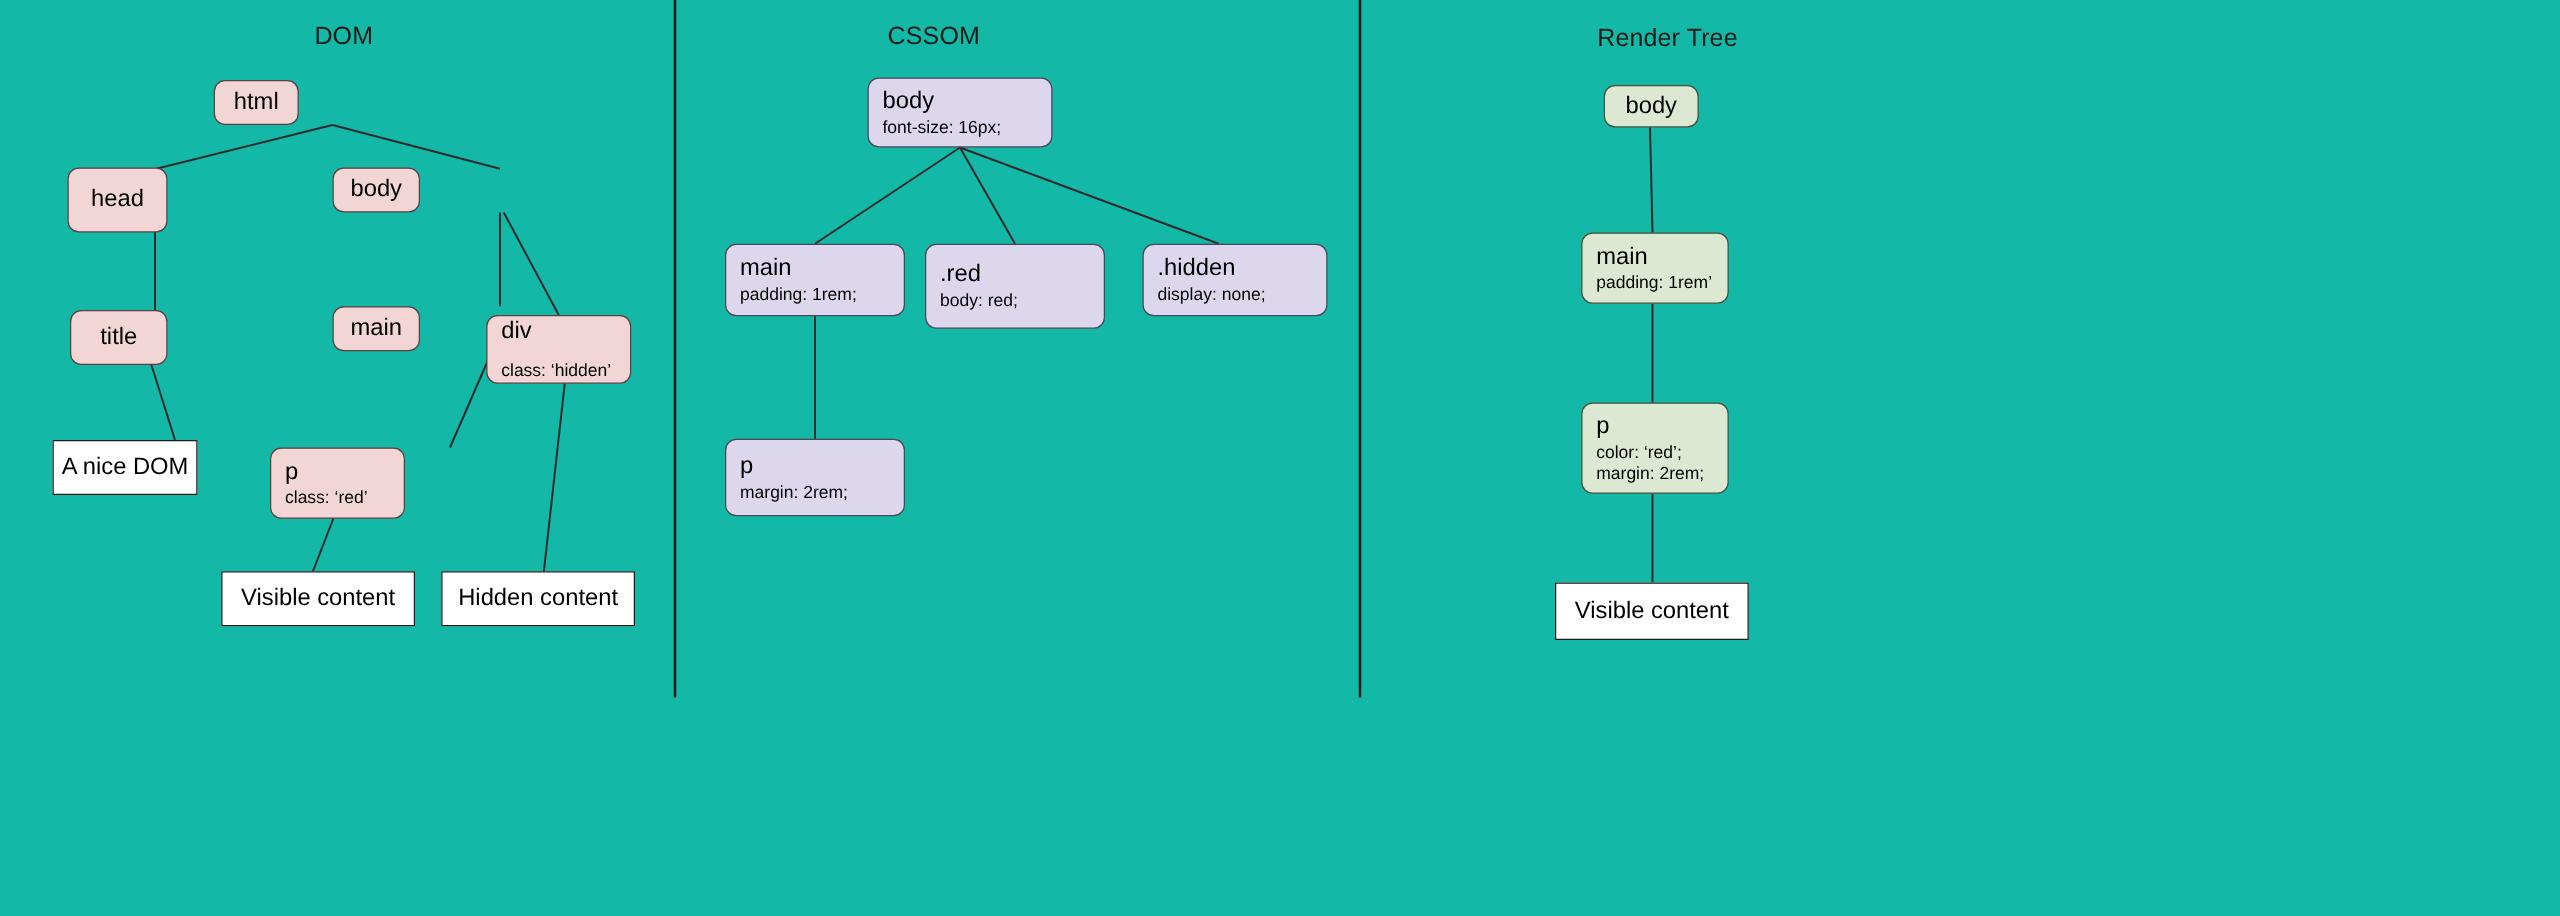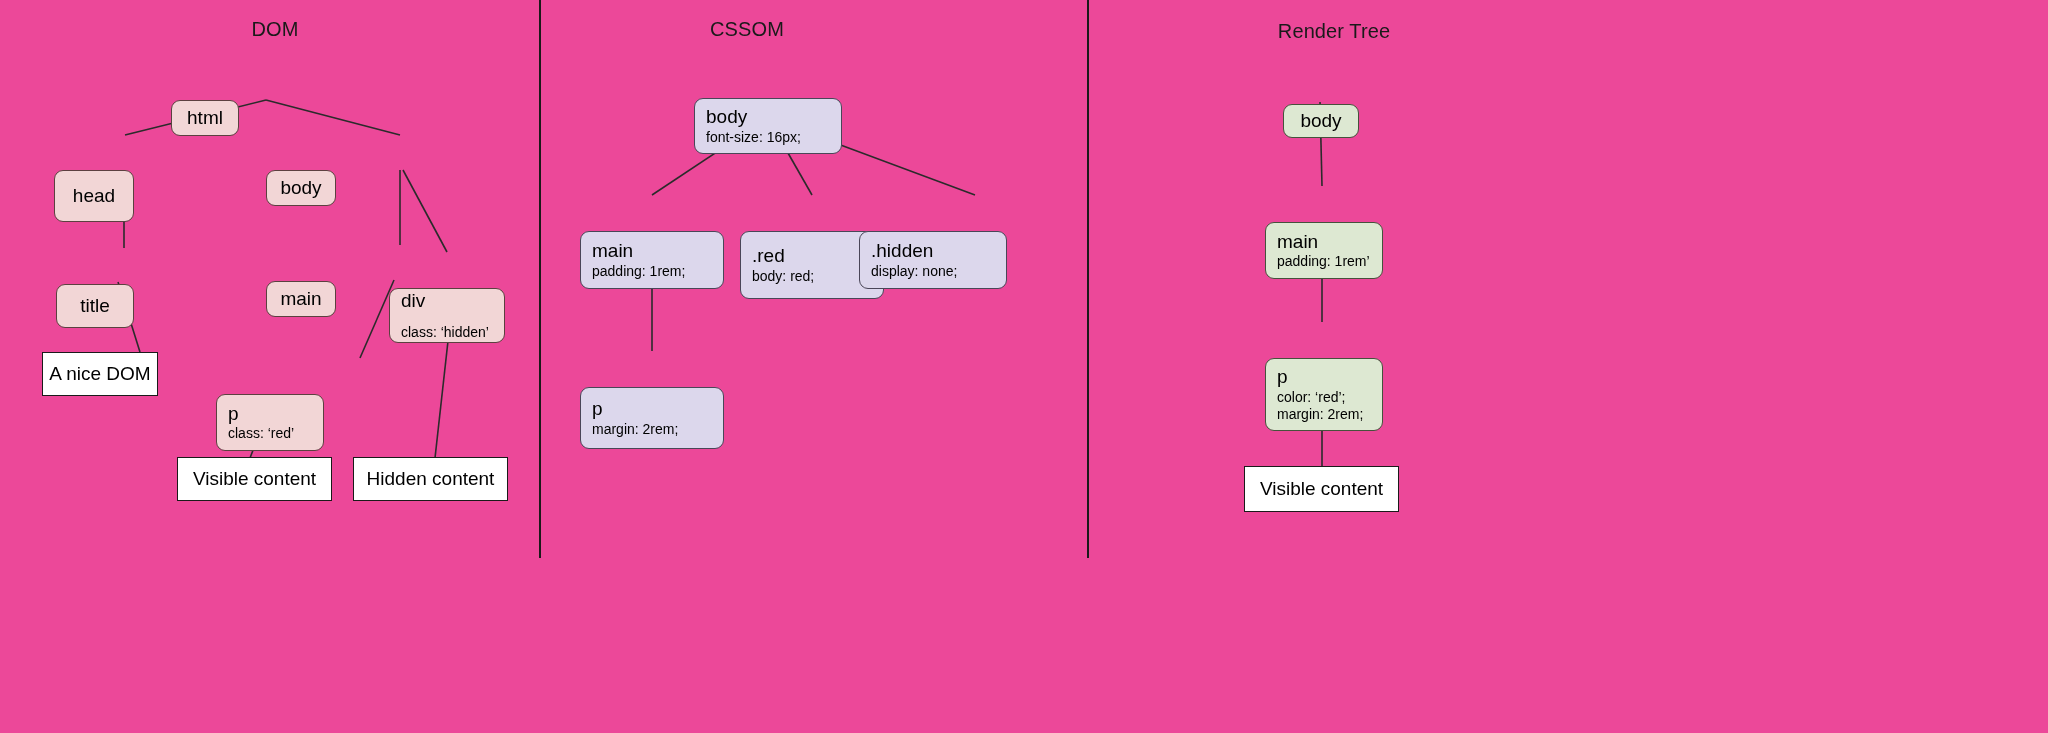--- a/index.html
+++ b/index.html
@@ -5,21 +5,21 @@
   html, body {
     margin: 0;
     padding: 0;
     background: #ffffff;
     font-family: "Liberation Sans", sans-serif;
   }
   #canvas {
     position: relative;
     width: 2048px;
     height: 733px;
-    background: #ec4899;
+    background: #14b8a6;
     overflow: hidden;
   }
   svg.edges {
     position: absolute;
     left: 0;
     top: 0;
     width: 2048px;
     height: 733px;
     pointer-events: none;
   }
@@ -40,21 +40,20 @@
   .node {
     position: absolute;
     box-sizing: border-box;
     border: 1.3px solid #4d4d4d;
     border-radius: 9px;
     display: flex;
     flex-direction: column;
     justify-content: center;
     padding: 0 11px;
     box-shadow: 0 0 0 0 rgba(0,0,0,0);
-    margin-top: 36px;
   }
   .node.centered {
     align-items: center;
     justify-content: center;
     padding: 0 6px;
   }
   .node .tag {
     font-size: 19px;
     line-height: 1.12;
     color: #000000;
@@ -182,21 +181,21 @@
   <div class="node cssom" style="left:580px; top:195px; width:144px; height:58px;">
     <div class="tag">main</div>
     <div class="prop">padding: 1rem;</div>
   </div>
 
   <div class="node cssom" style="left:740px; top:195px; width:144px; height:68px;">
     <div class="tag">.red</div>
     <div class="prop">body: red;</div>
   </div>
 
-  <div class="node cssom" style="left:859px; top:195px; width:148px; height:58px;">
+  <div class="node cssom" style="left:914px; top:195px; width:148px; height:58px;">
     <div class="tag">.hidden</div>
     <div class="prop">display: none;</div>
   </div>
 
   <div class="node cssom" style="left:580px; top:351px; width:144px; height:62px;">
     <div class="tag">p</div>
     <div class="prop">margin: 2rem;</div>
   </div>
 
   <div class="node render centered" style="left:1283px; top:68px; width:76px; height:34px;">

